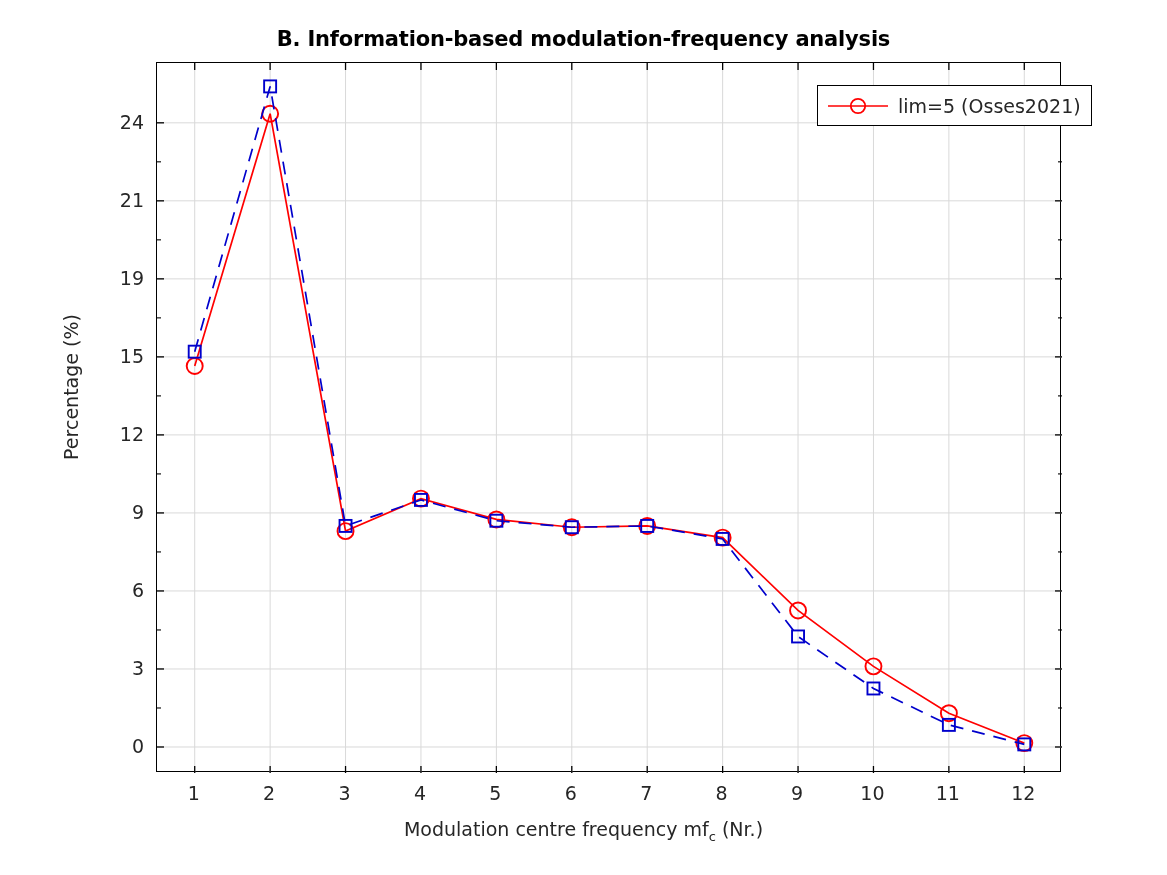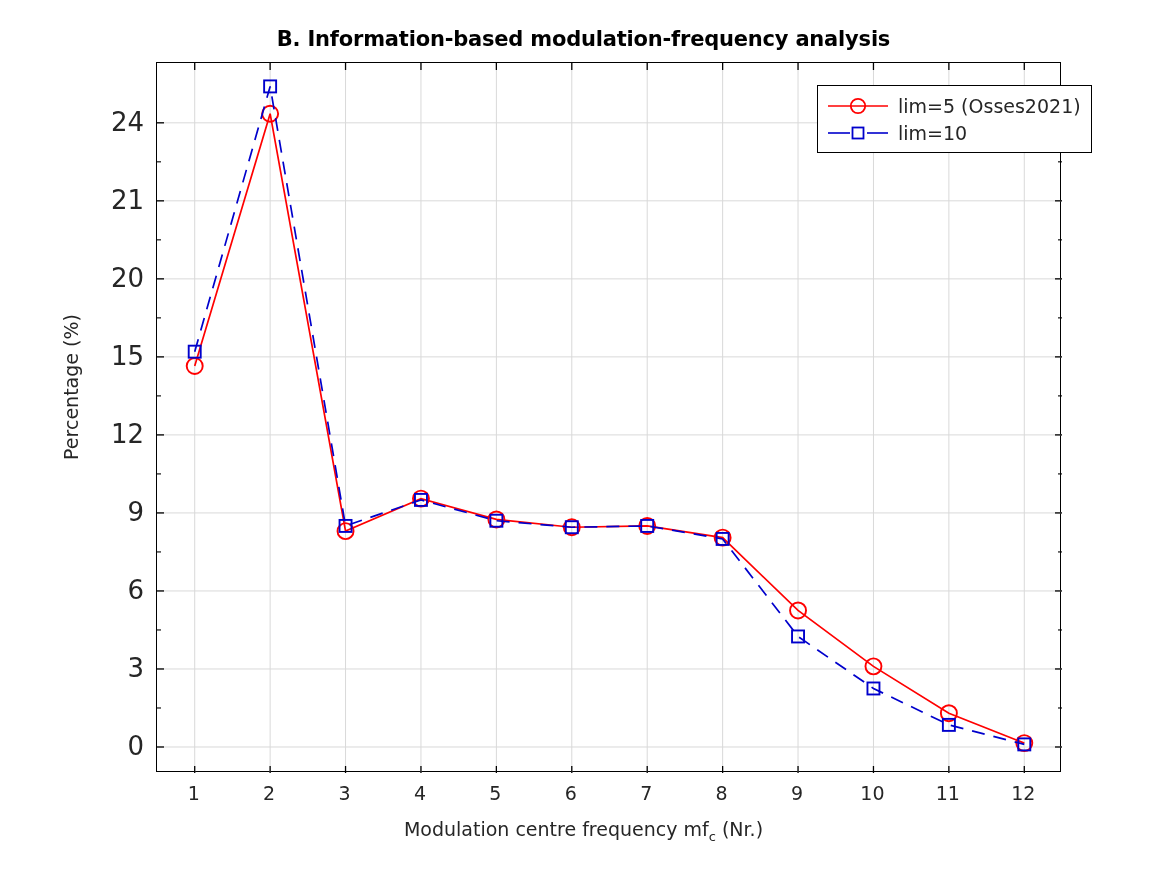--- a/index.html
+++ b/index.html
@@ -46,21 +46,21 @@
     left: 0;
     top: 0;
     width: 905px;
     height: 710px;
     overflow: visible;
   }
   .ytick-label {
     position: absolute;
     right: 0;
     text-align: right;
-    font-size: 26px;
+    font-size: 19px;
     color: #262626;
     transform: translateY(-50%);
     white-space: nowrap;
   }
   #ytick-labels {
     position: absolute;
     left: 94px;
     top: 62px;
     width: 50px;
     height: 710px;
@@ -144,21 +144,21 @@
 
   <div id="xlabel"><span>Modulation centre frequency mf</span><sub>c</sub><span> (Nr.)</span></div>
 
   <div id="ytick-labels">
       <div class="ytick-label" style="top: 683.993px;">0</div>
       <div class="ytick-label" style="top: 605.971px;">3</div>
       <div class="ytick-label" style="top: 527.949px;">6</div>
       <div class="ytick-label" style="top: 449.927px;">9</div>
       <div class="ytick-label" style="top: 371.905px;">12</div>
       <div class="ytick-label" style="top: 293.883px;">15</div>
-      <div class="ytick-label" style="top: 215.861px;">20</div>
+      <div class="ytick-label" style="top: 215.861px;">19</div>
       <div class="ytick-label" style="top: 137.839px; text-align: center;">21</div>
       <div class="ytick-label" style="top: 59.8168px;">24</div>
     </div>
   <div id="xtick-labels">
       <div class="xtick-label" style="left: 37.7083px;">1</div>
       <div class="xtick-label" style="left: 113.125px;">2</div>
       <div class="xtick-label" style="left: 188.542px;">3</div>
       <div class="xtick-label" style="left: 263.958px;">4</div>
       <div class="xtick-label" style="left: 339.375px;">5</div>
       <div class="xtick-label" style="left: 414.792px;">6</div>
@@ -287,23 +287,15 @@
   </div>
 
   <div id="legend">
     <div class="legend-row">
       <svg class="legend-sample" viewBox="0 0 64 22">
         <line x1="2" y1="11" x2="62" y2="11" stroke="#FF0000" stroke-width="1.6"></line>
         <circle cx="32" cy="11" r="7.2" fill="none" stroke="#FF0000" stroke-width="1.8"></circle>
       </svg>
       <span class="legend-text">lim=5 (Osses2021)</span>
     </div>
-    <div class="legend-row">
-      <svg class="legend-sample" viewBox="0 0 64 22">
-        <line x1="2" y1="11" x2="24" y2="11" stroke="#0000CC" stroke-width="1.6"></line>
-        <line x1="41" y1="11" x2="62" y2="11" stroke="#0000CC" stroke-width="1.6"></line>
-        <rect x="26.5" y="5.5" width="11" height="11" fill="none" stroke="#0000CC" stroke-width="1.8"></rect>
-      </svg>
-      <span class="legend-text">lim=10</span>
-    </div>
   </div>
 
 </div>
 
 </body></html>

